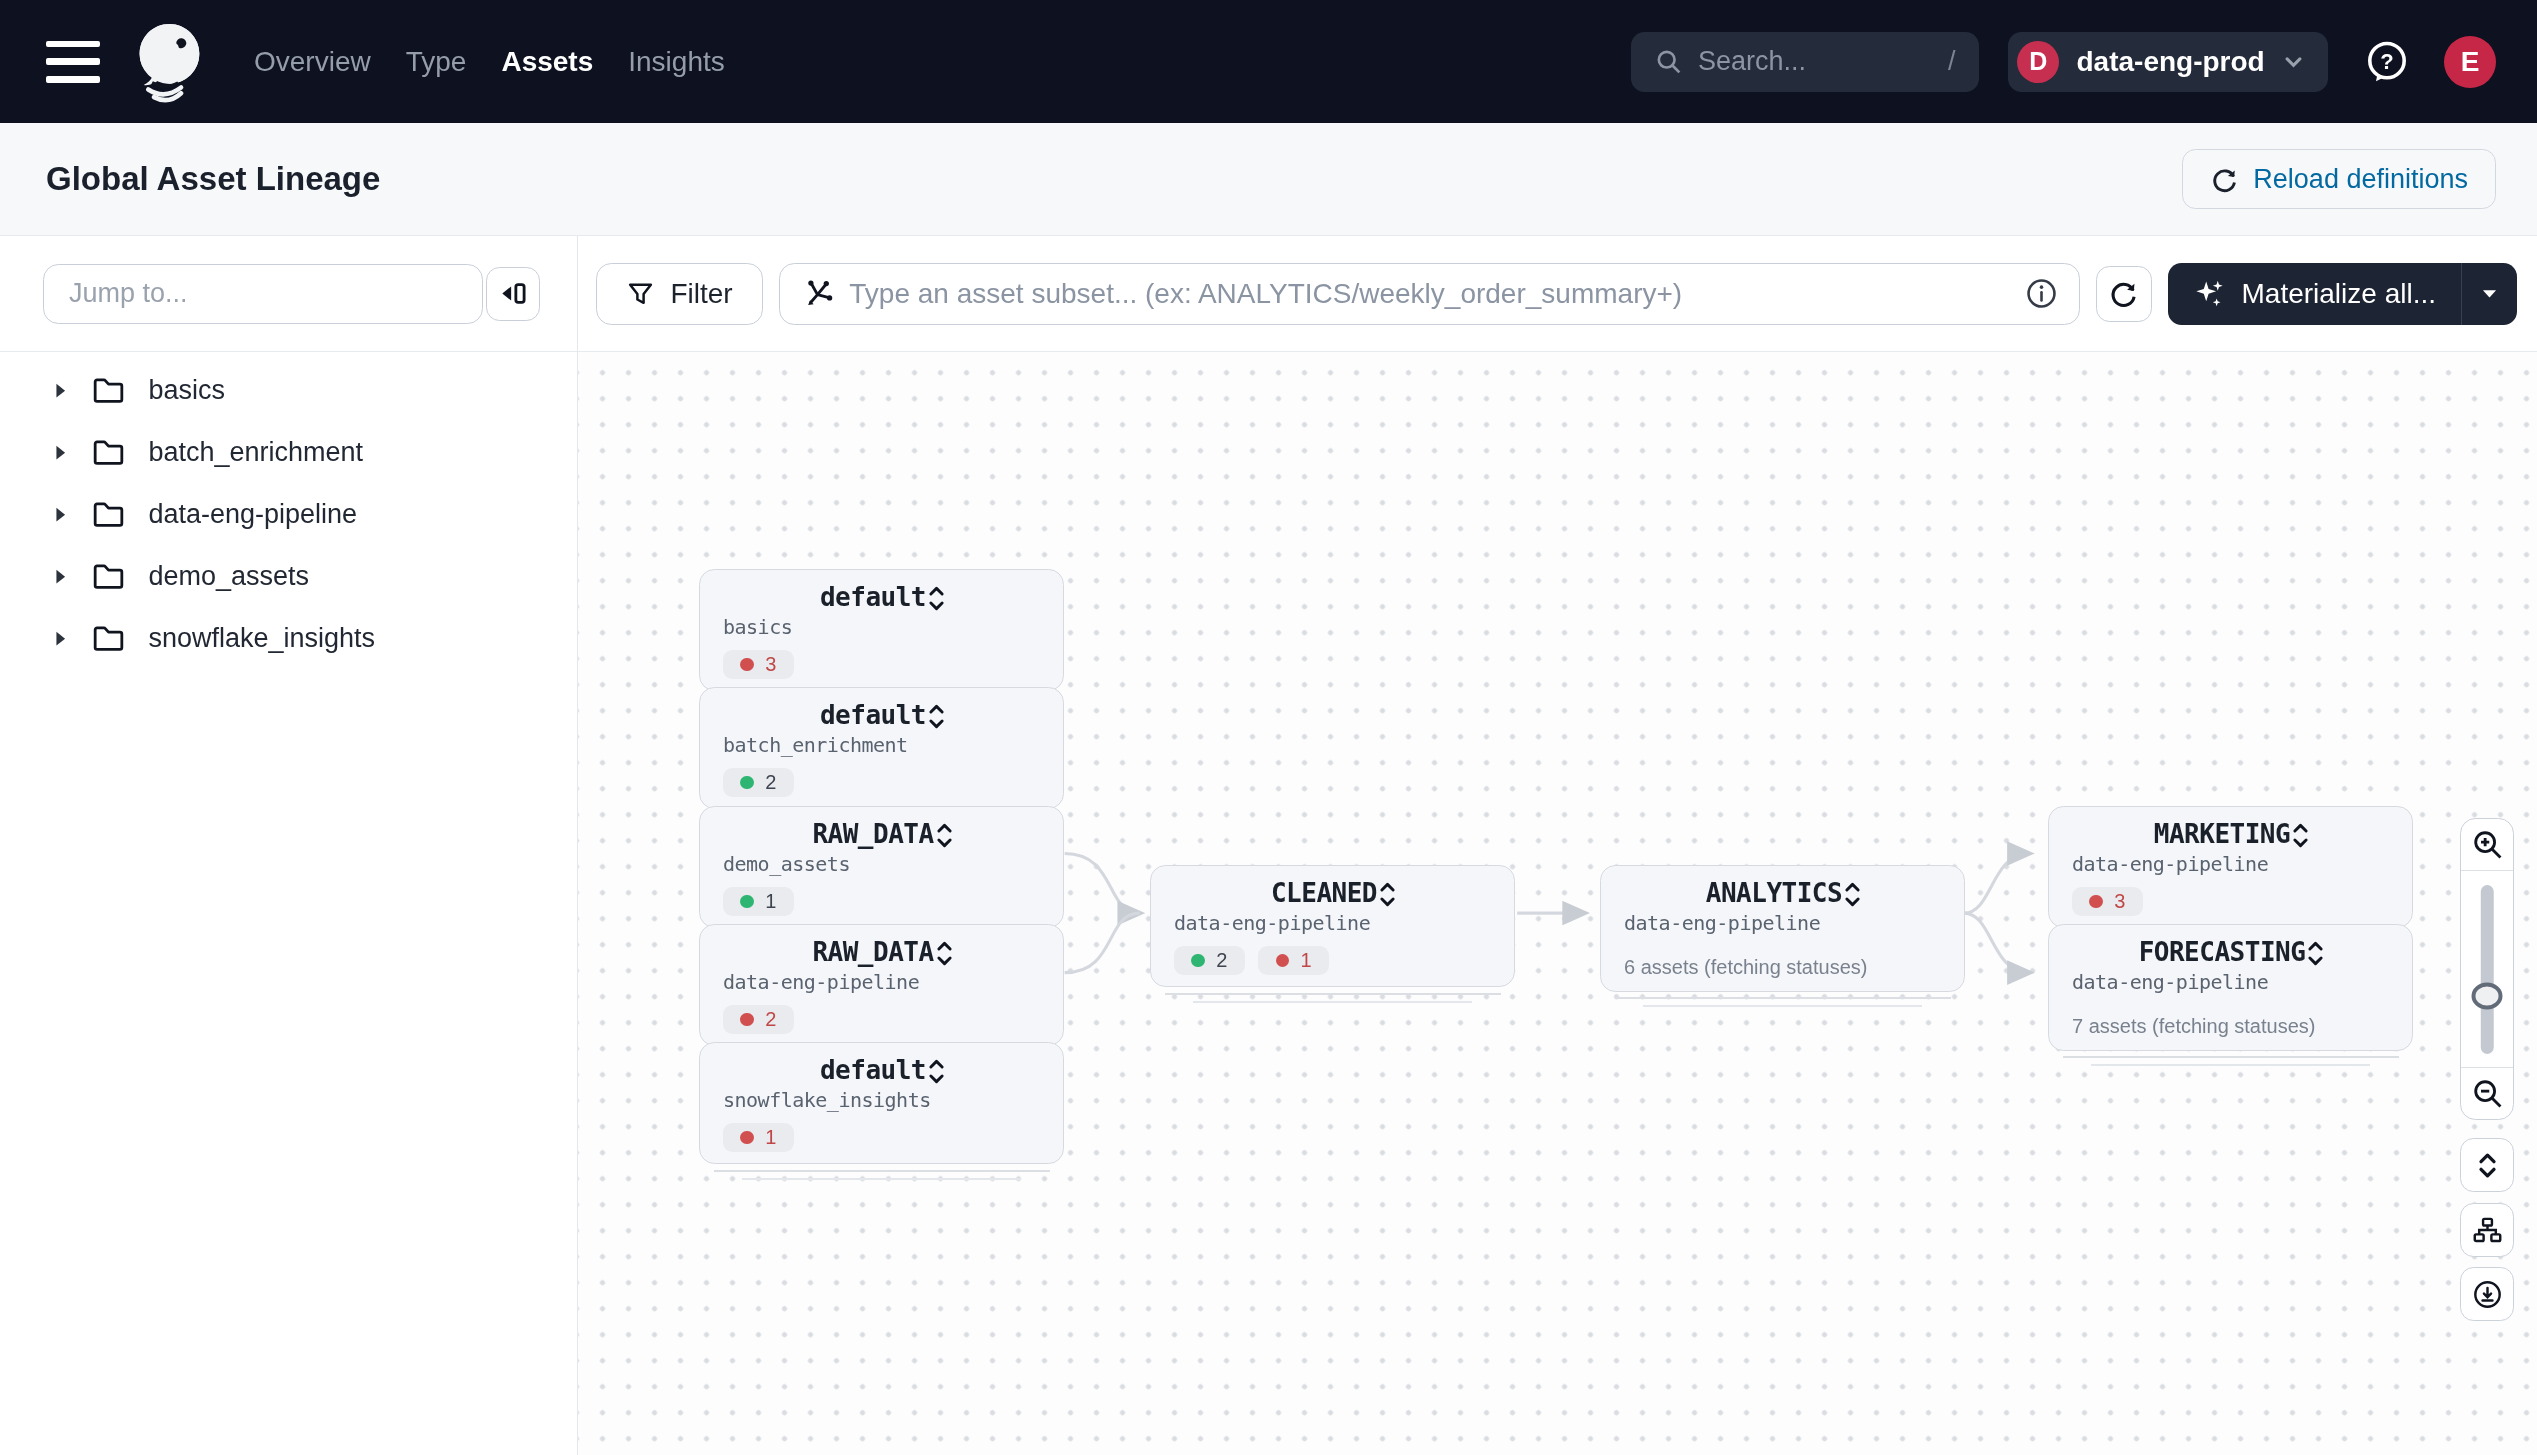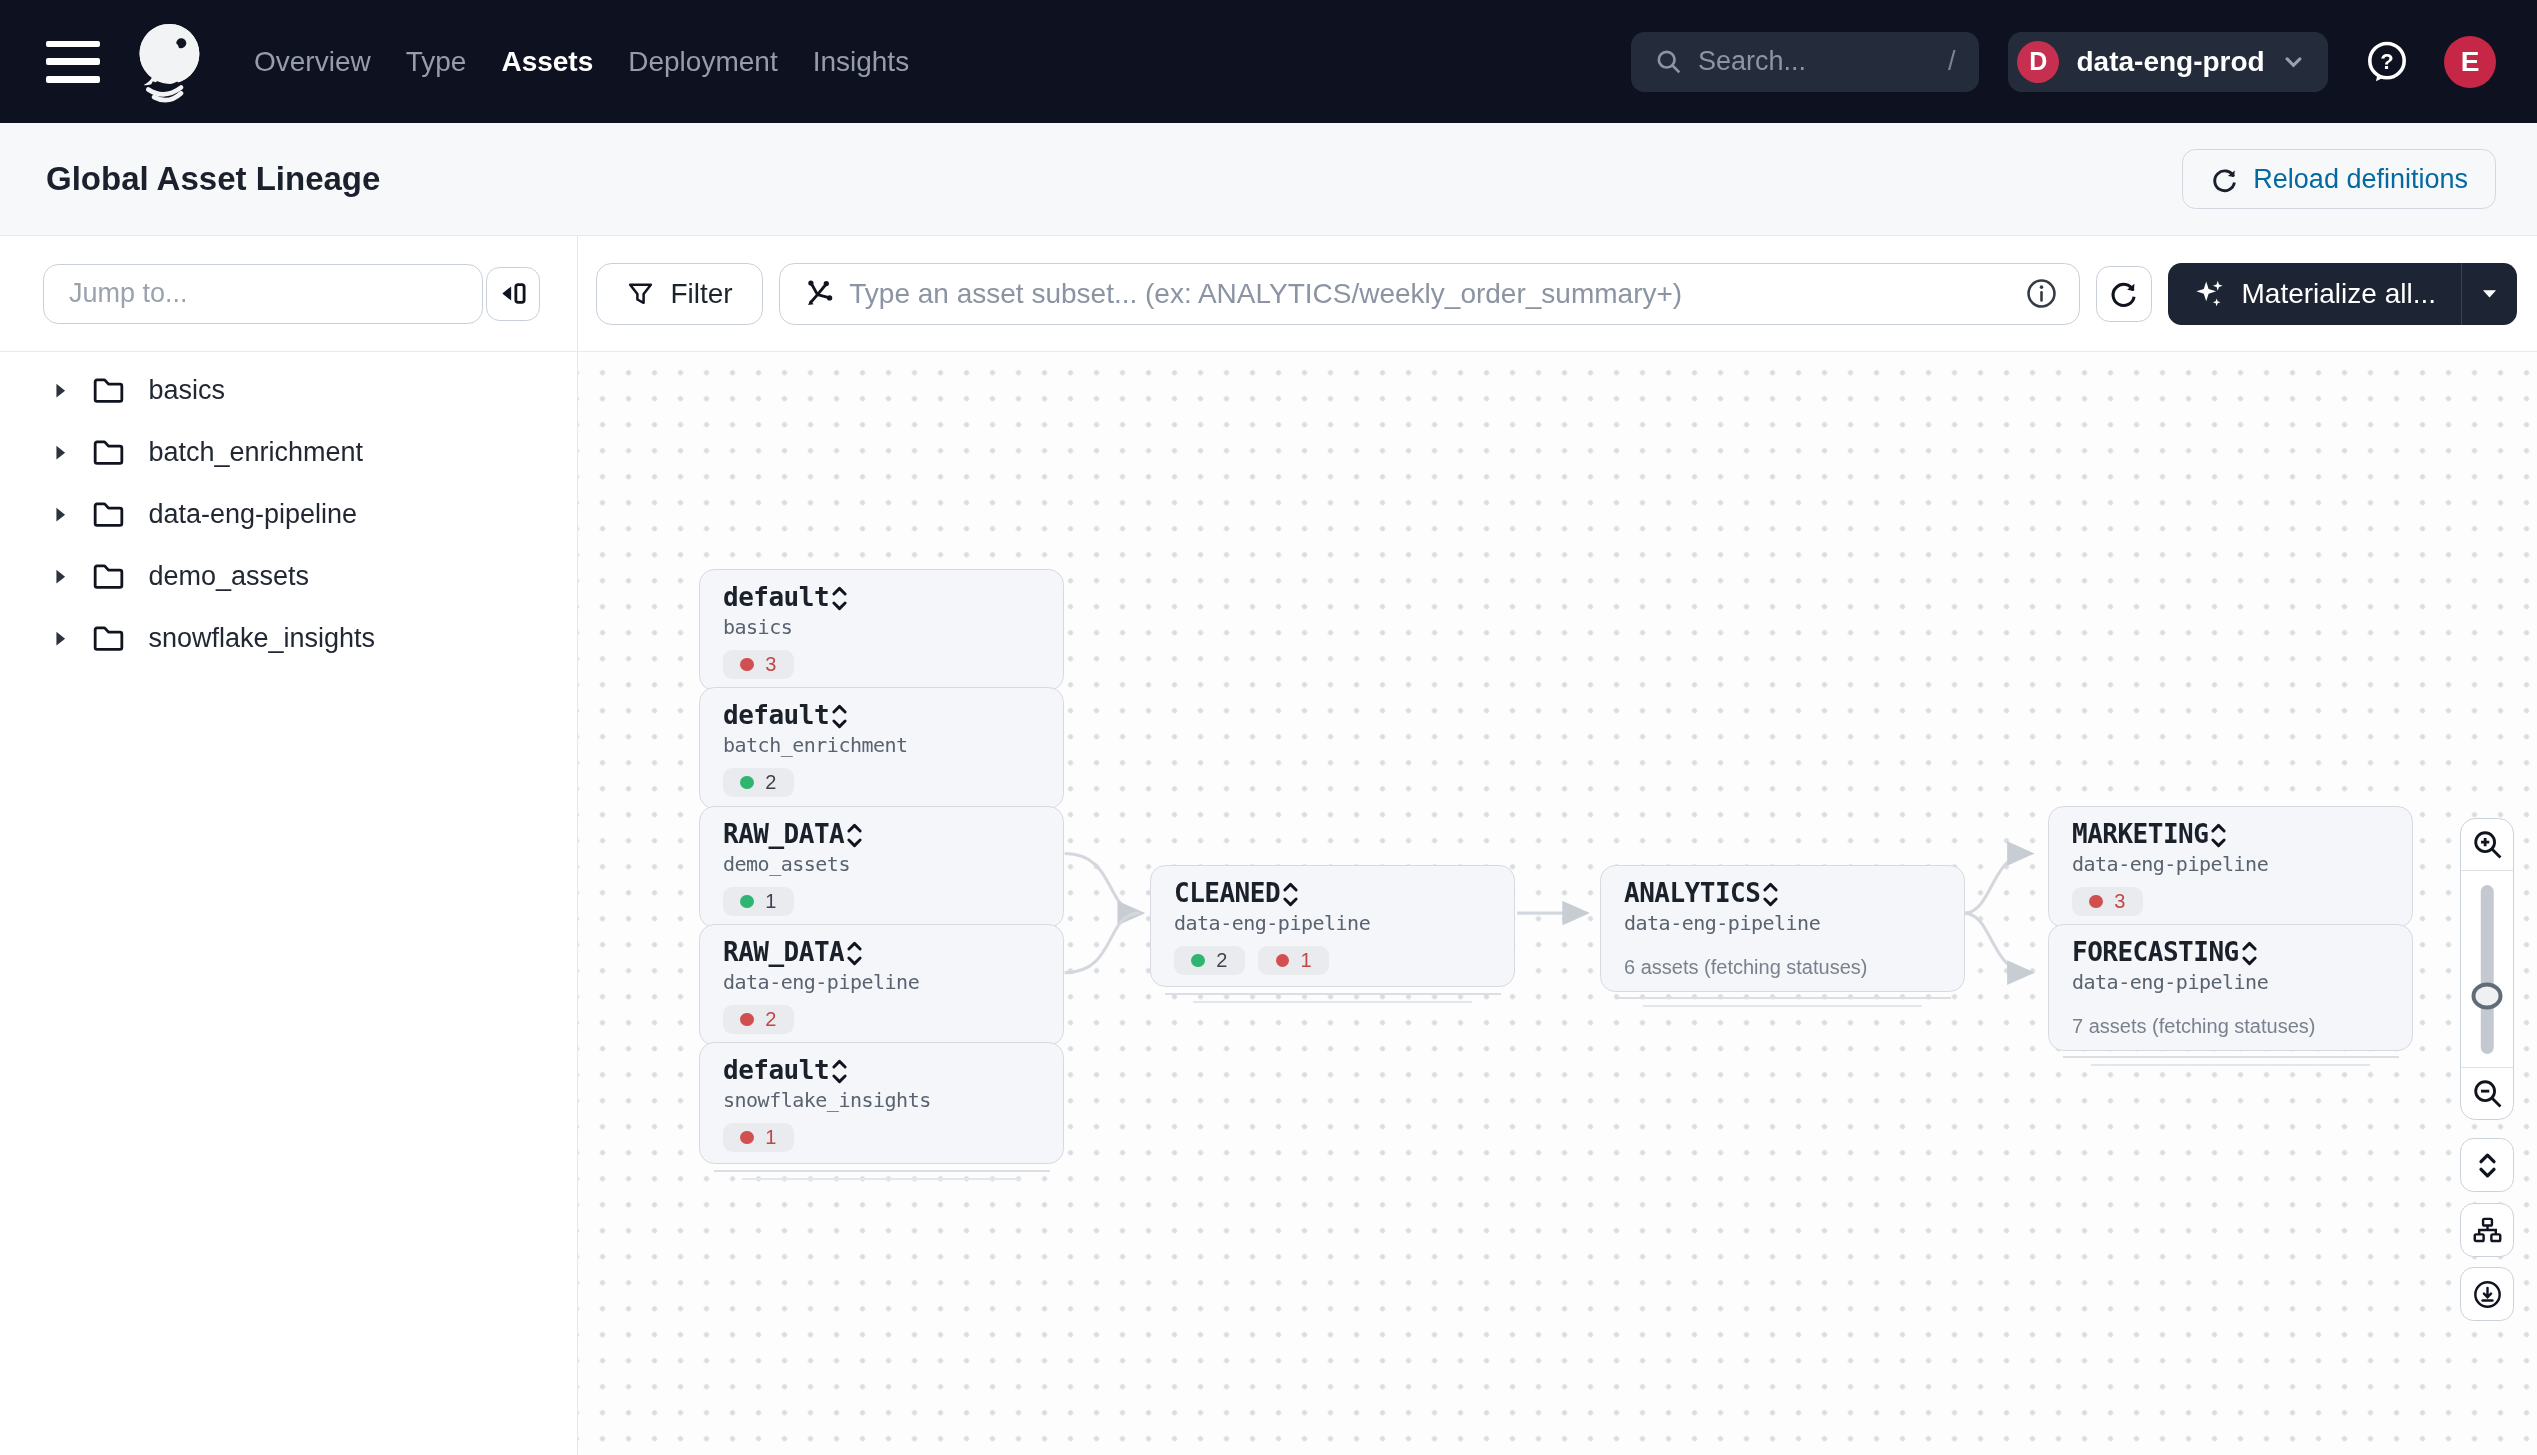--- a/index.html
+++ b/index.html
@@ -57,21 +57,21 @@
   
   .canvas { position:relative; flex:1; overflow:hidden;
     background-color:#fdfdfe;
     background-image:radial-gradient(circle, #d9dce1 2.3px, transparent 2.9px);
     background-size:26px 26px; background-position:11.5px 7.7px; }
   .edges { position:absolute; left:0; top:0; pointer-events:none; }
 
   .node { position:absolute; width:365px; background:#f4f6f9; border:1.9px solid #d6dae0; border-radius:15.4px; padding:11.5px 19px 11.5px 23px; cursor:pointer; }
   .node::before { content:""; position:absolute; left:13.5px; right:13.5px; bottom:-8.7px; border-top:2.9px solid #dbdee3; }
   .node::after  { content:""; position:absolute; left:42px; right:42px; bottom:-16.3px; border-top:2.9px solid #e3e6ea; }
-  .node-head { display:flex; justify-content:flex-start; align-items:flex-start; }
+  .node-head { display:flex; justify-content:center; align-items:flex-start; }
   .node-title { font-family:"DejaVu Sans Mono", monospace; font-weight:700; font-size:26px; color:#1b212b; letter-spacing:-0.5px; }
   .node-sub { font-family:"DejaVu Sans Mono", monospace; font-size:20px; color:#59626f; margin-top:2.9px; letter-spacing:-0.5px; }
   .node-badges { display:flex; gap:13.5px; margin-top:10.6px; }
   .badge { height:29px; background:#e9ebee; border-radius:9.6px; display:flex; align-items:center; gap:11.5px; padding:0 17.3px; font-size:20px; }
   .badge .dot { width:13.5px; height:13.5px; border-radius:50%; }
   .badge.error .dot { background:#d14f4f; }
   .badge.success .dot { background:#2fb572; }
   .badge.error .count { color:#c04747; }
   .badge.success .count { color:#3e4550; }
   .node-note { margin-top:21px; font-size:20px; color:#79818e; }
@@ -107,21 +107,20 @@
         <path d="M24.5 12.5 a2.6 2.6 0 1 1 1.4 2.3 a3.4 3.4 0 0 0 -1.4 -2.3" fill="#10141f"></path>
         <path d="M12 33 q7 4 13.5 0" stroke="#10141f" stroke-width="1.6" fill="none"></path>
         <path d="M10 36.5 q8.5 5.5 17 -1" stroke="#f2f3f5" stroke-width="2.4" fill="none" stroke-linecap="round"></path>
         <path d="M13 40.5 q7.5 4 14 -2" stroke="#f2f3f5" stroke-width="2.4" fill="none" stroke-linecap="round"></path>
       </svg>
     </div>
     <div class="nav-items">
         <div class="nav-item">Overview</div>
         <div class="nav-item">Type</div>
         <div class="nav-item active">Assets</div>
-        <div class="nav-item">Deployment</div>
         <div class="nav-item">Insights</div>
       </div>
     <div class="nav-spacer"></div>
     <div class="search-pill">
       <span>
         <svg width="29" height="29" viewBox="0 0 24 24" fill="none" stroke="#8d95a3" stroke-width="2.2">
             <circle cx="10.5" cy="10.5" r="6.5"></circle>
             <path d="M15.5 15.5 L21 21"></path>
           </svg>
       </span>

